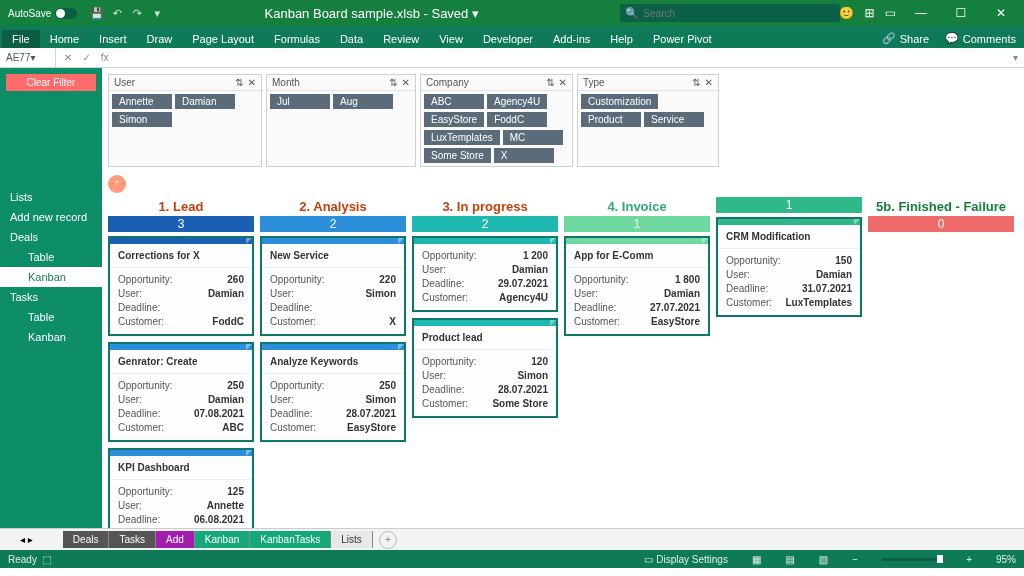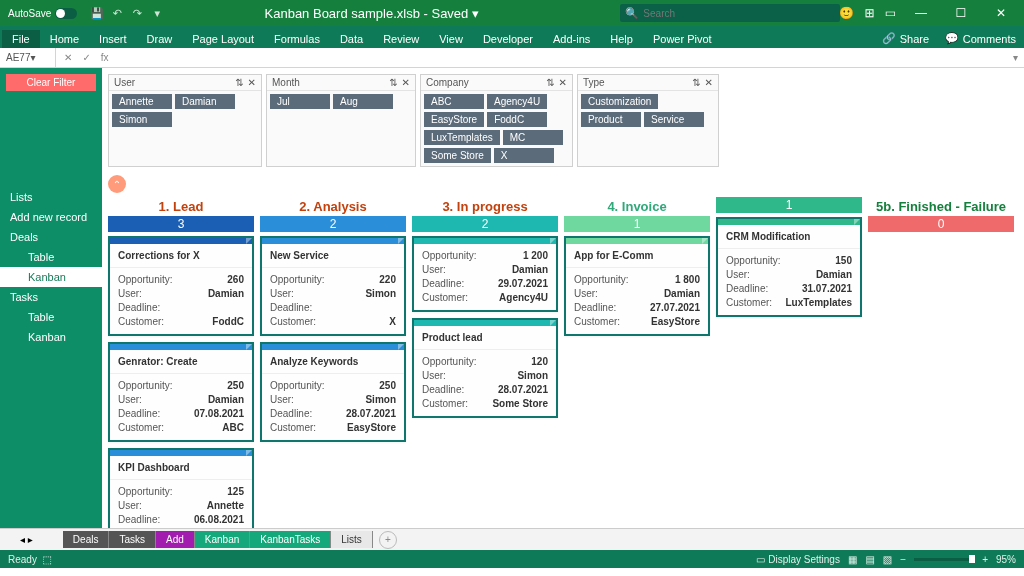--- a/index.html
+++ b/index.html
@@ -67,21 +67,21 @@
 .row{display:flex;justify-content:space-between;padding:1.5px 0;color:#555}
 .row .v{font-weight:600;color:#333}
 .sheettabs{height:22px;border-top:1px solid #ccc;background:#f3f3f3;display:flex;align-items:center;font-size:10px;padding-left:20px}
 .stabs{display:flex;gap:0;margin-left:30px}
 .stab{padding:3px 10px;background:#555;color:#fff;border-right:1px solid #888;cursor:pointer}
 .stab.g1{background:#a21caf}
 .stab.g2{background:#15a87a}
 .stab.lt{background:#e8e8e8;color:#333}
 .addsheet{width:18px;height:18px;border:1px solid #bbb;border-radius:50%;margin-left:6px;display:flex;align-items:center;justify-content:center;color:#888;cursor:pointer}
 .status{height:18px;background:#0e7a58;color:#e0f0ea;font-size:10px;display:flex;align-items:center;padding:0 8px;justify-content:space-between}
-.status .r{display:flex;gap:8px;align-items:center}
+.status .r{display:flex;gap:24px;align-items:center}
 .zslider{width:60px;height:3px;background:#0b5e43;position:relative}
 .zslider::after{content:"";position:absolute;width:6px;height:8px;background:#fff;top:-3px;left:55px}
 </style>
 </head>
 <body>
 
 <div class="titlebar">
   <div class="left">
     <div class="autosave">
         <span>AutoSave</span>

